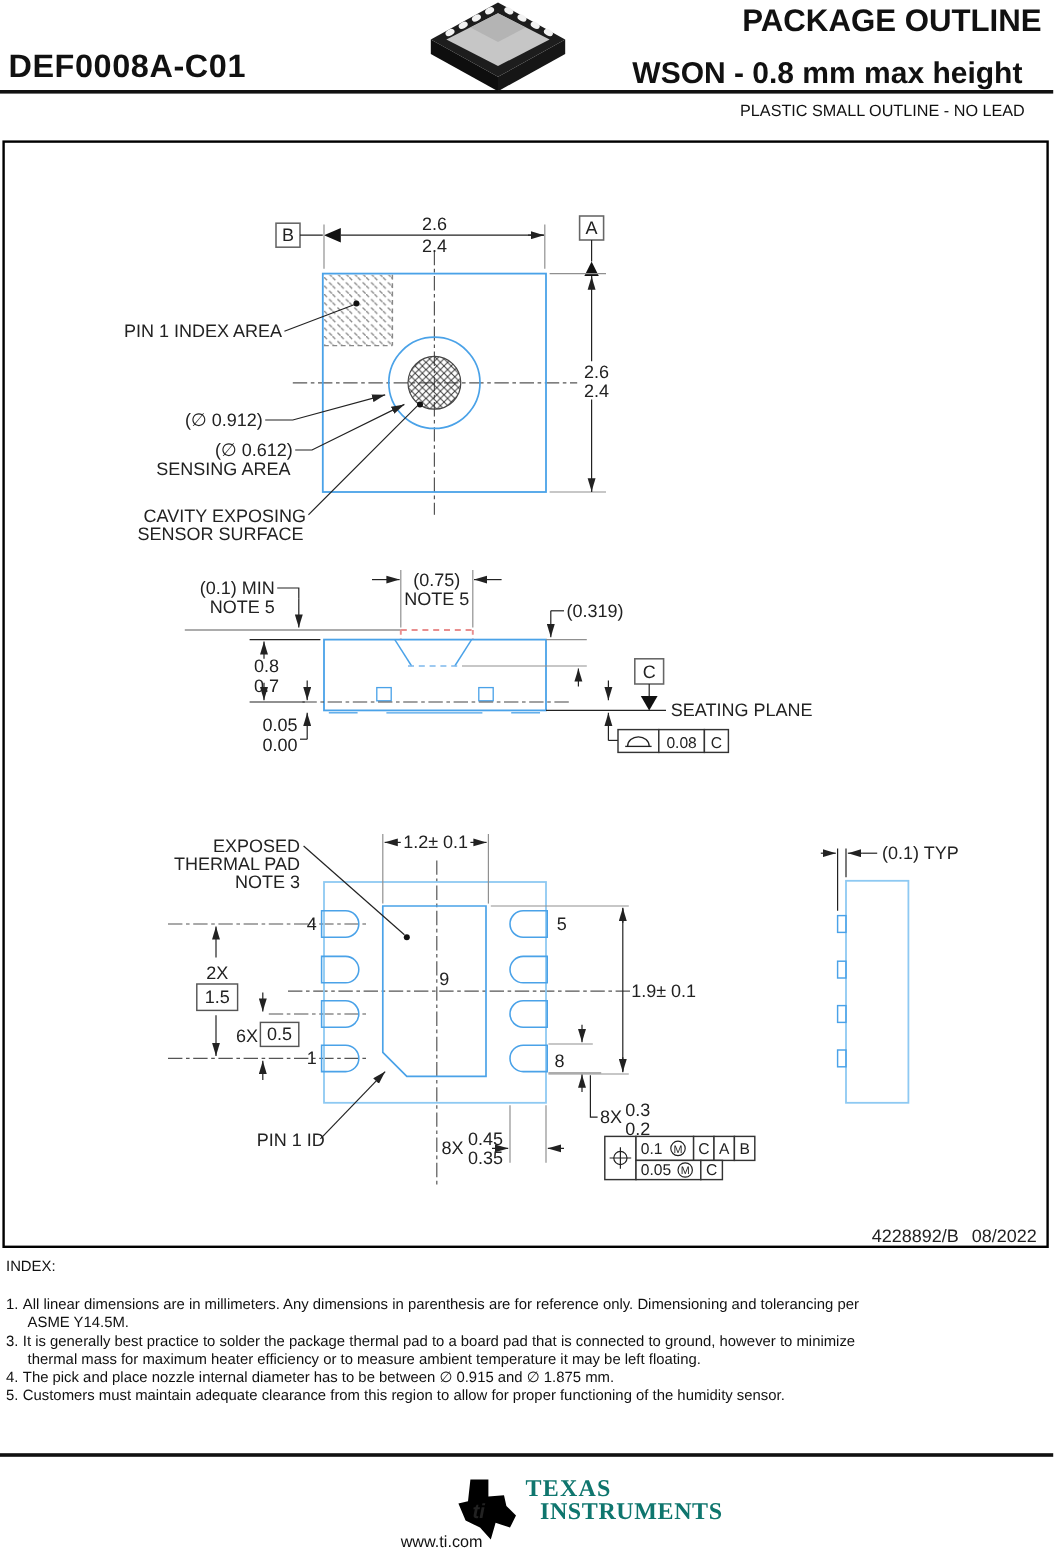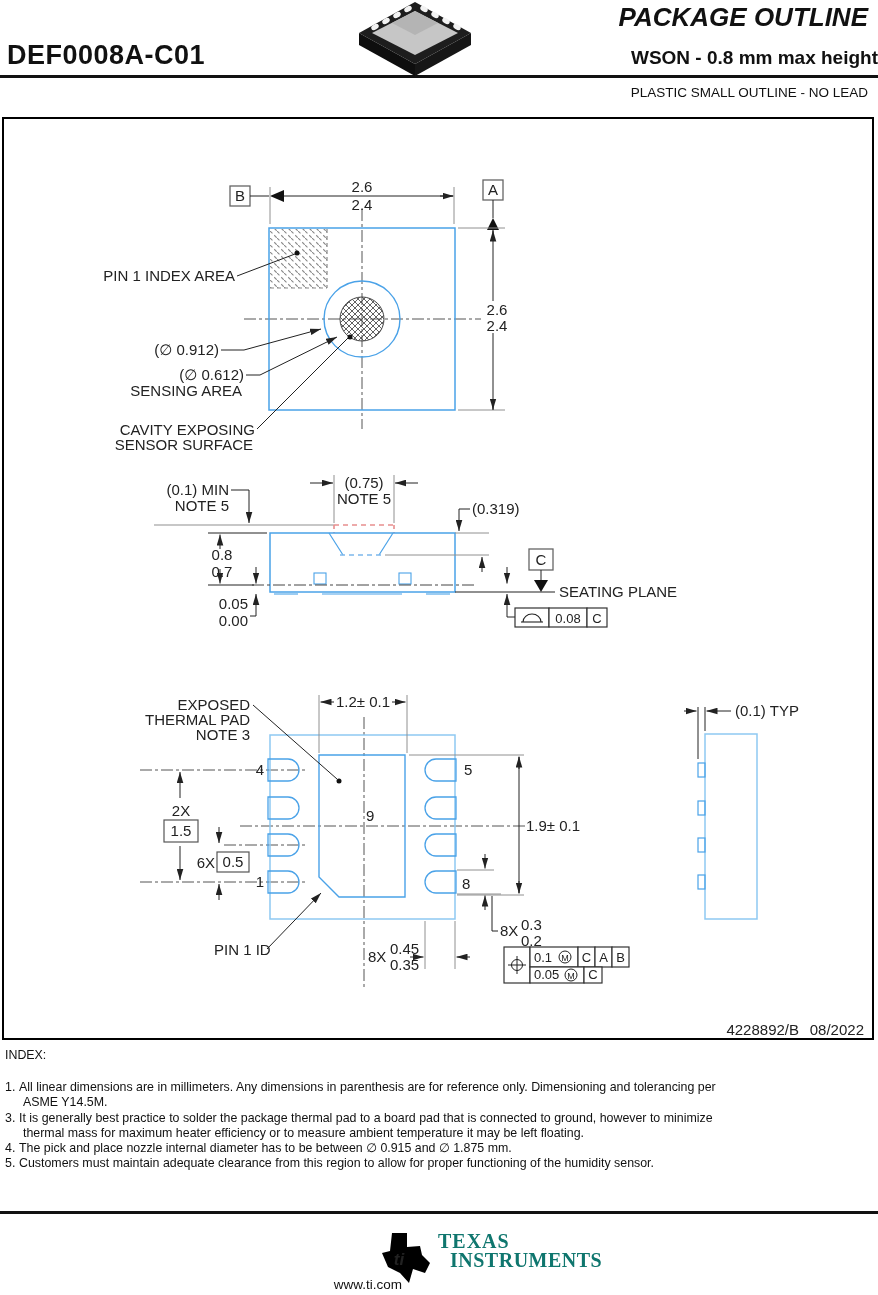--- a/index.html
+++ b/index.html
@@ -1,23 +1,23 @@
 <!DOCTYPE html>
 <html><head>
 <meta charset="utf-8">
 <style>
   html,body{margin:0;padding:0;background:#fff;}
   .page{position:relative;width:878px;height:1295px;background:#fff;overflow:hidden;
         font-family:"Liberation Sans",sans-serif;color:#111;}
   .abs{position:absolute;}
   .part-number{left:7px;top:40px;font-size:27px;font-weight:bold;letter-spacing:0.5px;}
-  .pkg-title{right:10px;top:2px;font-size:26px;font-weight:bold;font-style:italic;}
-  .pkg-sub{right:0;top:47px;font-size:19px;font-weight:bold;}
+  .pkg-title{right:10px;top:2px;font-size:26px;font-weight:bold;}
+  .pkg-sub{right:26px;top:47px;font-size:25px;font-weight:bold;}
   .hrule{left:0;top:75px;width:878px;height:3px;background:#111;}
-  .pkg-type{right:10px;top:85px;font-size:13.5px;}
+  .pkg-type{right:24px;top:85px;font-size:13.5px;}
   .frame{left:2px;top:117px;width:872px;height:923px;border:2px solid #000;box-sizing:border-box;}
   .notes{left:5px;top:1048px;width:742px;font-size:12.4px;line-height:15.2px;}
   .notes .heading{margin-bottom:17px;}
   .note-item{padding-left:18px;text-indent:-18px;}
   .note-num{display:inline-block;width:14px;text-indent:0;}
   .frule{left:0;top:1211px;width:878px;height:3px;background:#111;}
   .ti-logo{left:378px;top:1232px;display:flex;align-items:flex-start;}
   .ti-word{margin-left:4px;font-family:"Liberation Serif",serif;font-weight:bold;color:#0f766e;}
   .ti-word .l1{font-size:20px;line-height:19px;letter-spacing:1px;}
   .ti-word .l2{font-size:20px;line-height:18px;letter-spacing:0.5px;}

